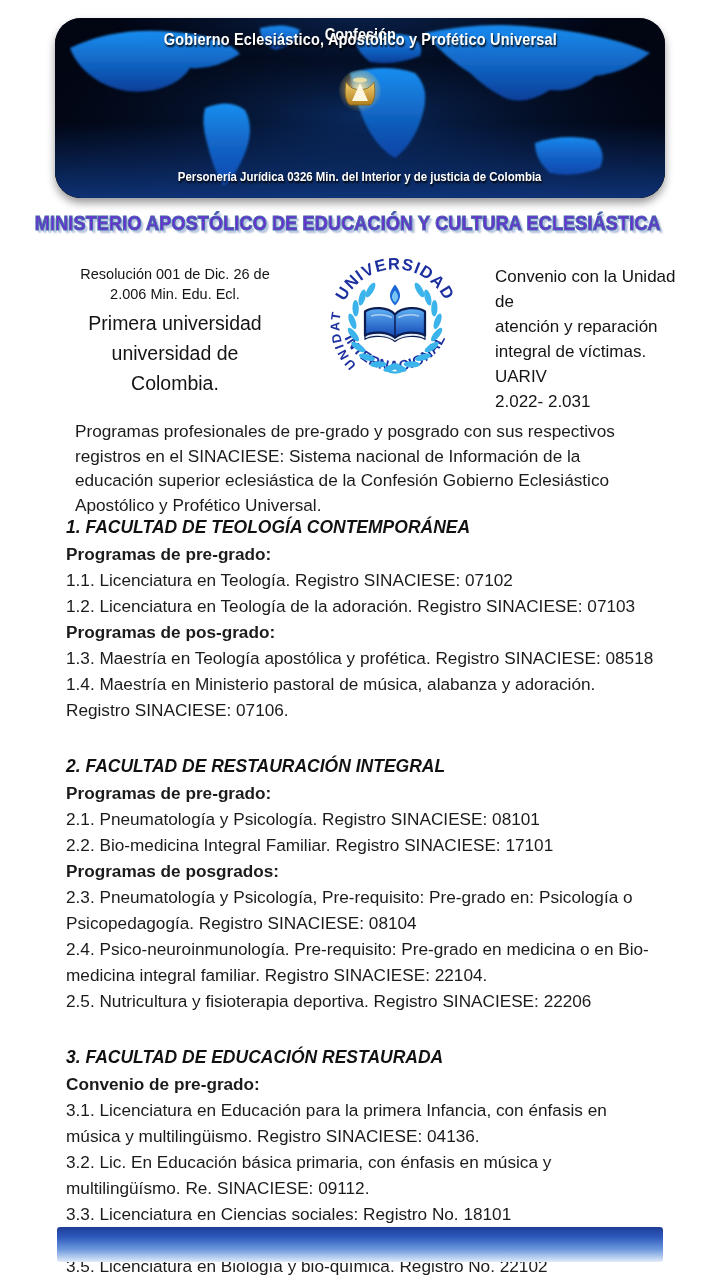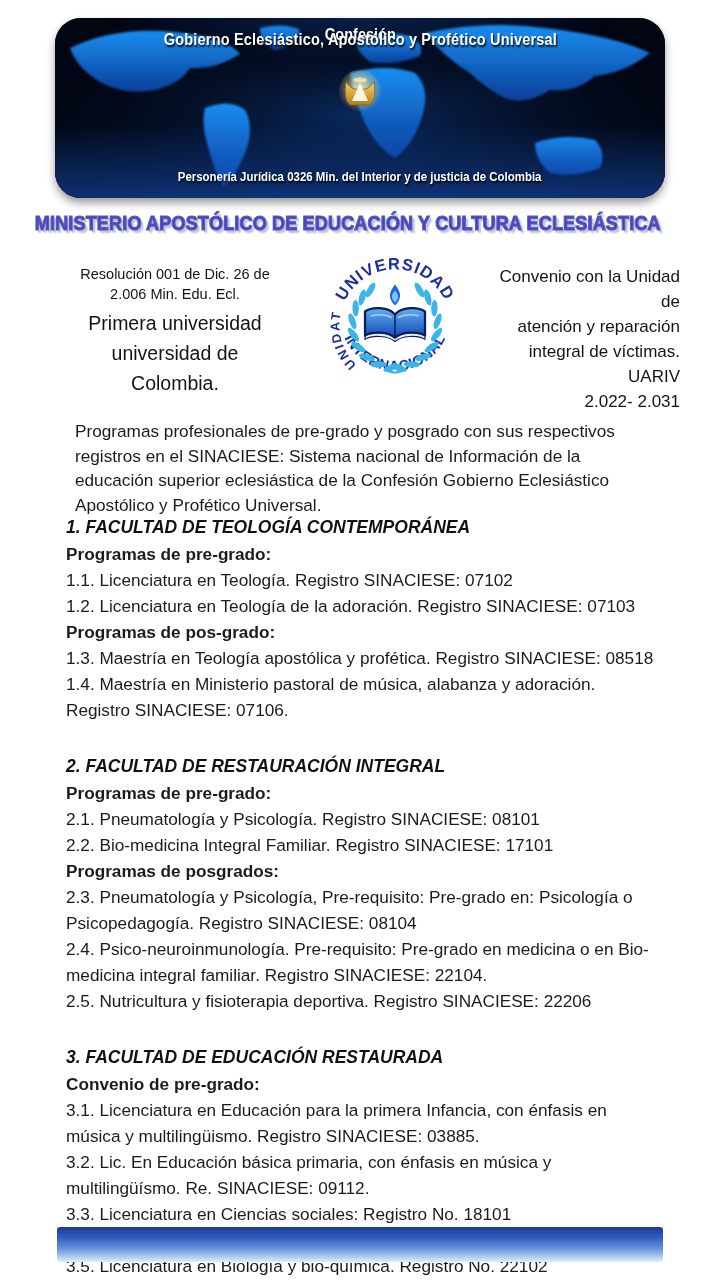--- a/index.html
+++ b/index.html
@@ -39,21 +39,21 @@
     text-shadow:2px 2px 1px #b9c8e4, 3px 3px 2px rgba(70,100,160,.4);
     letter-spacing:.2px;
   }
   .main-title span{display:inline-block;transform:scaleX(.9);transform-origin:center;}
   
   .info-row{position:absolute;top:250px;left:55px;width:625px;display:flex;align-items:flex-start;gap:20px;}
   .info-left{width:240px;text-align:center;padding-top:14px;}
   .resolucion{font-size:14.5px;line-height:20px;color:#141414;}
   .primera{font-size:19.5px;line-height:30px;margin-top:4px;color:#141414;}
   .logo-wrap{width:150px;height:150px;flex:0 0 150px;margin:0 5px;}
-  .info-right{flex:1;text-align:right;padding-top:14px;font-size:17px;line-height:25px;color:#141414;}
+  .info-right{flex:1;text-align:left;padding-top:14px;font-size:17px;line-height:25px;color:#141414;}
   .uariv{margin-top:0;}
   
   .intro{position:absolute;top:402px;left:75px;width:586px;font-size:17.2px;line-height:24.5px;}
   .sections{position:absolute;top:514px;left:62px;width:600px;}
   .faculty{margin:0 0 30px 4px;}
   .faculty-heading{font-size:17.5px;font-weight:bold;font-style:italic;margin:0 0 1px 0;line-height:26px;color:#111;}
   .program-line{margin:0;font-size:17.2px;line-height:26px;}
   .program-line.bold{font-weight:bold;}
   
   .footer-bar{
@@ -216,21 +216,21 @@
       <p class="program-line">2.1. Pneumatología y Psicología. Registro SINACIESE: 08101</p>
       <p class="program-line">2.2. Bio-medicina Integral Familiar. Registro SINACIESE: 17101</p>
       <p class="program-line bold">Programas de posgrados:</p>
       <p class="program-line">2.3. Pneumatología y Psicología, Pre-requisito: Pre-grado en: Psicología o Psicopedagogía. Registro SINACIESE: 08104</p>
       <p class="program-line">2.4. Psico-neuroinmunología. Pre-requisito: Pre-grado en medicina o en Bio-medicina integral familiar. Registro SINACIESE: 22104.</p>
       <p class="program-line">2.5. Nutricultura y fisioterapia deportiva. Registro SINACIESE: 22206</p>
     </section>
     <section class="faculty">
       <h2 class="faculty-heading">3. FACULTAD DE EDUCACIÓN RESTAURADA</h2>
       <p class="program-line bold">Convenio de pre-grado:</p>
-      <p class="program-line">3.1. Licenciatura en Educación para la primera Infancia, con énfasis en música y multilingüismo. Registro SINACIESE: 03885.</p>
+      <p class="program-line">3.1. Licenciatura en Educación para la primera Infancia, con énfasis en música y multilingüismo. Registro SINACIESE: 04136.</p>
       <p class="program-line">3.2. Lic. En Educación básica primaria, con énfasis en música y multilingüísmo. Re. SINACIESE: 09112.</p>
       <p class="program-line">3.3. Licenciatura en Ciencias sociales: Registro No. 18101</p>
       <p class="program-line">3.4. Licenciatura en Filosofía y Educación Religiosa: Registro No. 18102</p>
       <p class="program-line">3.5. Licenciatura en Biología y bio-química. Registro No. 22102</p>
     </section>
   </div>
 
 <div class="footer-bar"></div>
 
 </body></html>

